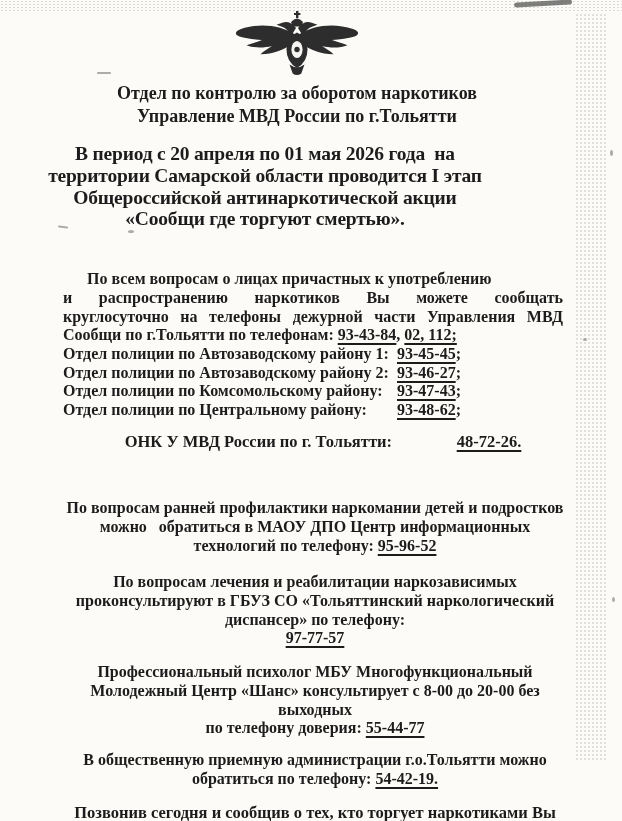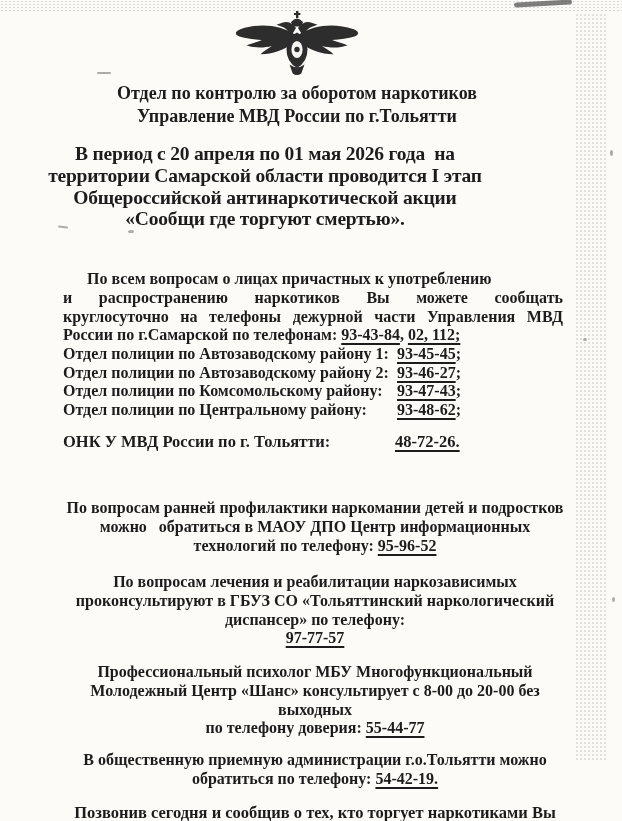--- a/index.html
+++ b/index.html
@@ -56,21 +56,21 @@
     text-underline-offset:2.5px;
   }
   .depts {
     position:absolute; top:345px; left:63px; width:520px;
     font-size:16px; line-height:18.6px;
   }
   .dept-row { display:flex; }
   .dept-label { width:334px; flex:none; }
   .onk-row {
     position:absolute; top:432px; left:63px; width:520px;
-    font-size:16.5px; display:flex;
+    font-size:16.5px; display:flex;justify-content:center;
   }
   .onk-label { width:332px; flex:none; }
   .centered {
     position:absolute; left:63px; width:504px;
     text-align:center; font-size:16px; line-height:18.8px;
     white-space:pre-wrap;
     margin-top:33px;
   }
   .prevention { top:466px; }
   .treatment  { top:540px; }
@@ -126,21 +126,21 @@
     <div>В период с 20 апреля по 01 мая 2026 года  на</div>
     <div>территории Самарской области проводится I этап</div>
     <div>Общероссийской антинаркотической акции</div>
     <div>«Сообщи где торгуют смертью».</div>
   </div>
 
   <div class="report">
     <div class="r-indent">По всем вопросам о лицах причастных к употреблению</div>
     <div class="r-just">и распространению наркотиков Вы можете сообщать</div>
     <div class="r-just">круглосуточно на телефоны дежурной части Управления МВД</div>
-    <div><span>России по г.Самарской по телефонам: </span><span class="phone">93-43-84</span><span>, </span><span class="phone">02, 112;</span></div>
+    <div><span>Сообщи по г.Тольятти по телефонам: </span><span class="phone">93-43-84</span><span>, </span><span class="phone">02, 112;</span></div>
   </div>
 
   <div class="depts">
     <div class="dept-row">
       <span class="dept-label">Отдел полиции по Автозаводскому району 1:</span>
         <span><span class="phone">93-45-45</span><span>;</span></span>
     </div>
     <div class="dept-row">
       <span class="dept-label">Отдел полиции по Автозаводскому району 2:</span>
         <span><span class="phone">93-46-27</span><span>;</span></span>

